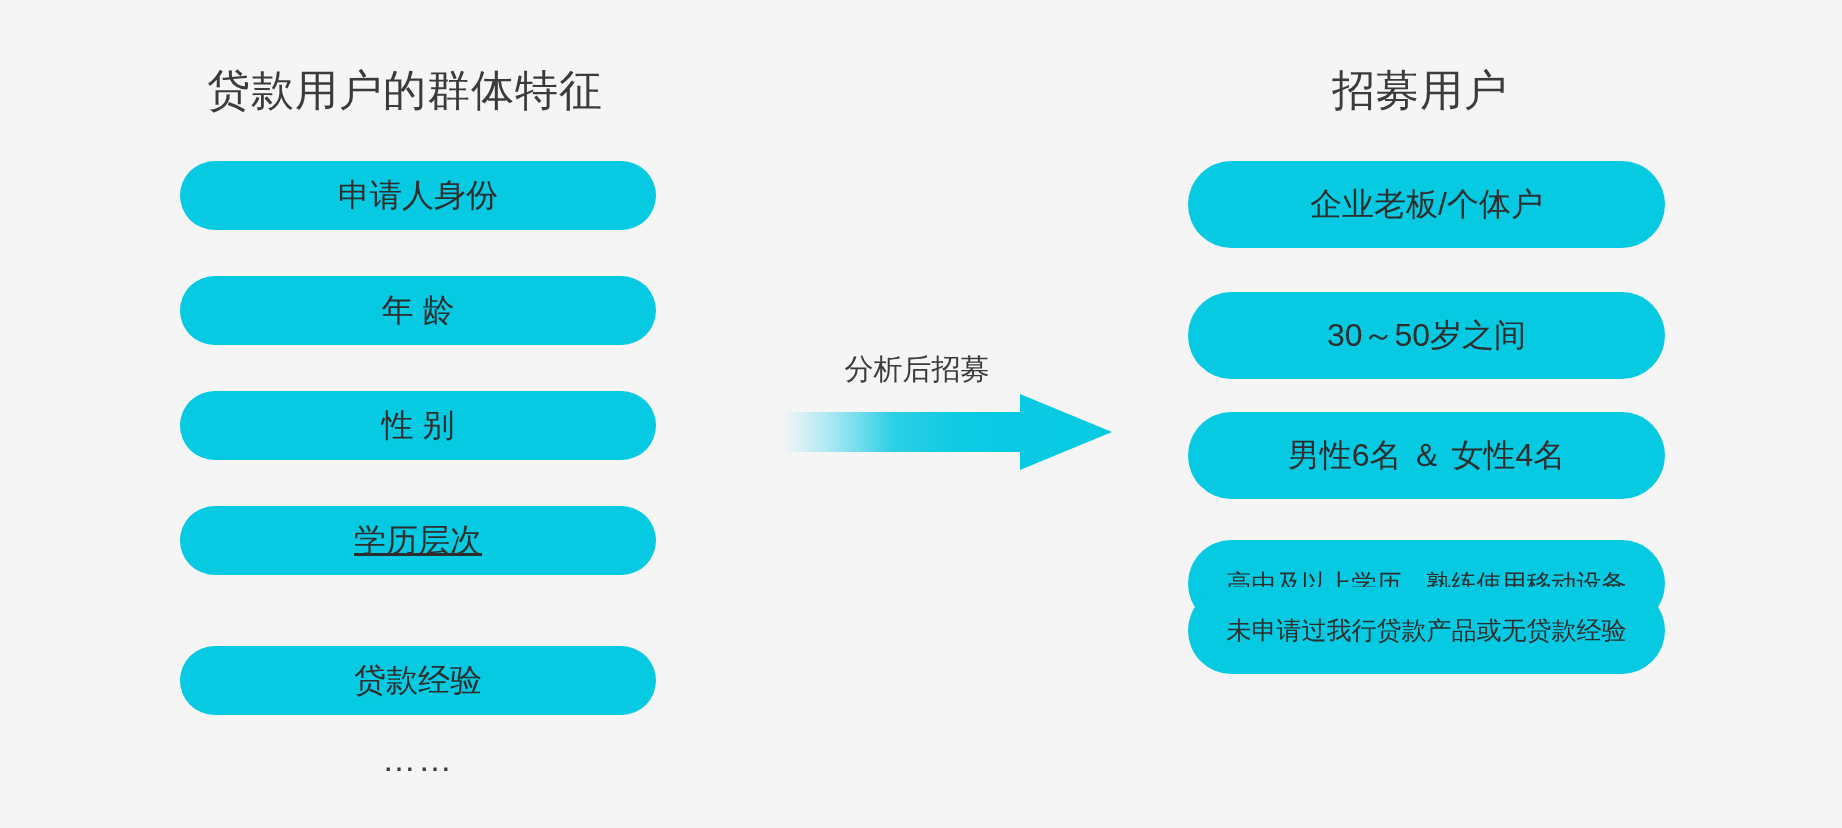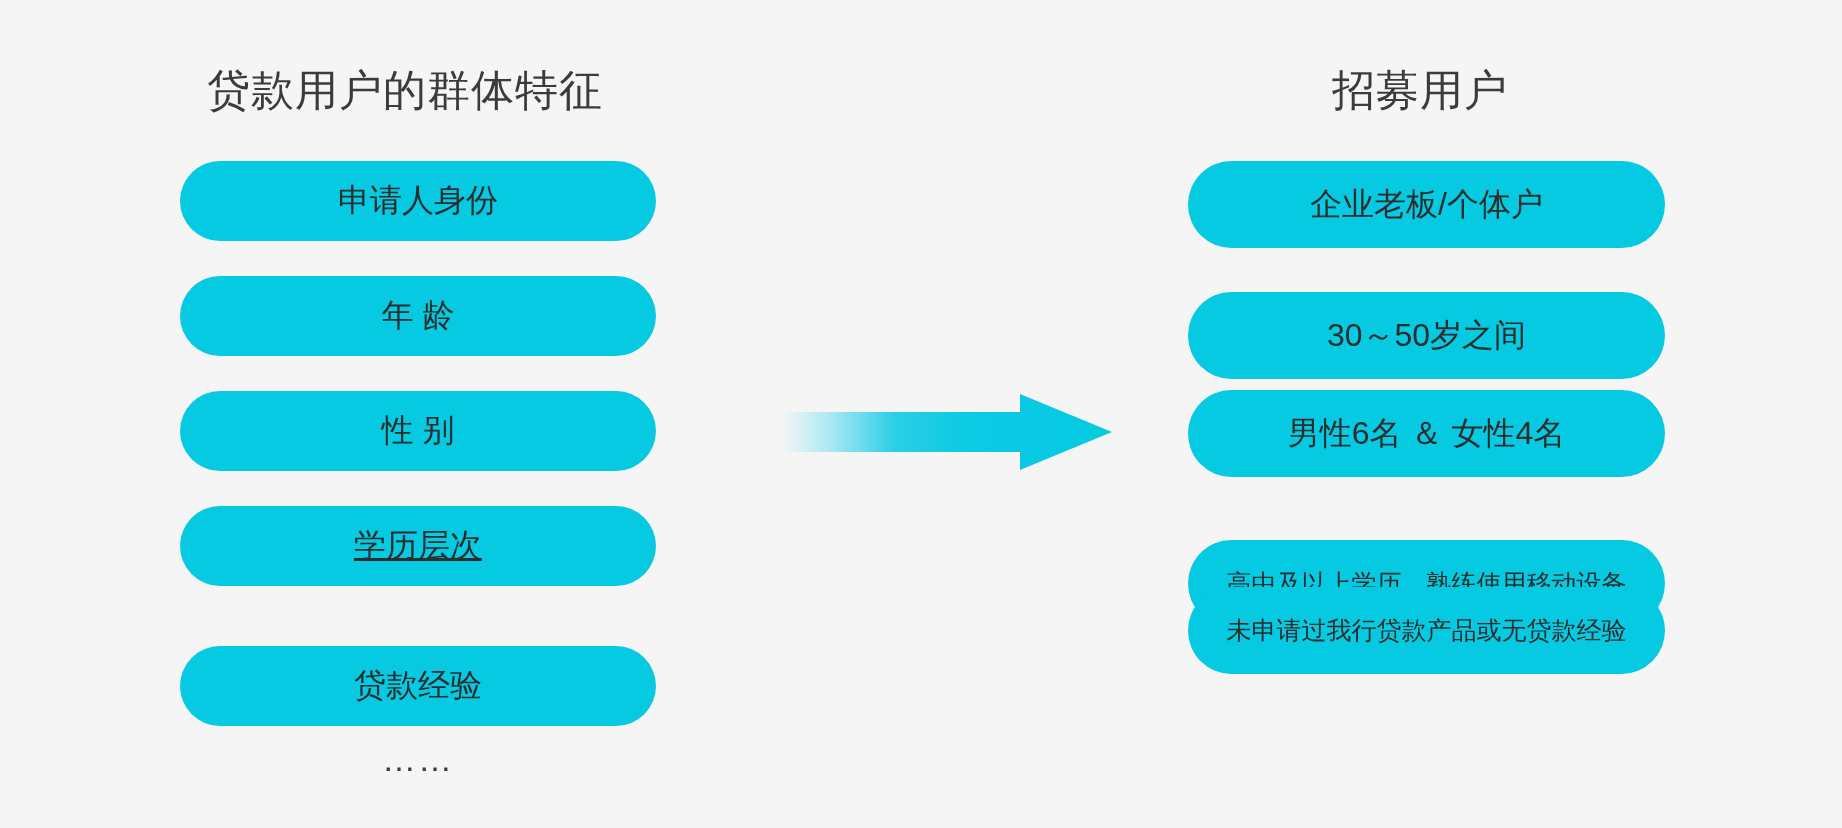--- a/index.html
+++ b/index.html
@@ -54,41 +54,41 @@
     justify-content: center;
     box-sizing: border-box;
     color: #2d2d2d;
     line-height: 1.1;
     white-space: nowrap;
   }
 
   .col-left .pill {
     left: 180px;
     width: 476px;
-    height: 80px;
+    height: 69px;
     font-size: 32px;
   }
   .col-right .pill {
     left: 1188px;
     width: 477px;
     height: 87px;
     font-size: 32px;
   }
 
   
   .lp0 { top: 161px; }
   .lp1 { top: 276px; }
   .lp2 { top: 391px; }
   .lp3 { top: 506px; text-decoration: underline; }
   .lp4 { top: 646px; text-align: right; }
 
   
   .rp0 { top: 161px; }
   .rp1 { top: 292px; }
-  .rp2 { top: 390px; }
+  .rp2 { top: 412px; }
   .rp3 { top: 506px; margin-top: 34px; }
   .rp4 { top: 587px; }
 
   
   .pill.small { font-size: 25px; }
 
   
   #ellipsis {
     position: absolute;
     left: 180px;
@@ -141,20 +141,21 @@
 
     <div class="pill lp3">学历层次</div>
 
     <div class="pill lp4">贷款经验</div>
 
     <div id="ellipsis">……</div>
   </div>
 
   <div id="arrow-group">
 
+    <div id="arrow-label">分析后招募</div>
 
     <svg id="arrow-svg" width="330" height="76" viewBox="0 0 330 76">
       <defs>
         <linearGradient id="arrowGrad" x1="0" y1="0" x2="1" y2="0">
           <stop offset="0%" stop-color="#f5f5f5"></stop>
           <stop offset="14%" stop-color="#aee9f4"></stop>
           <stop offset="34%" stop-color="#2ccfe6"></stop>
           <stop offset="55%" stop-color="#0ccae3"></stop>
           <stop offset="100%" stop-color="#06c9e2"></stop>
         </linearGradient>

